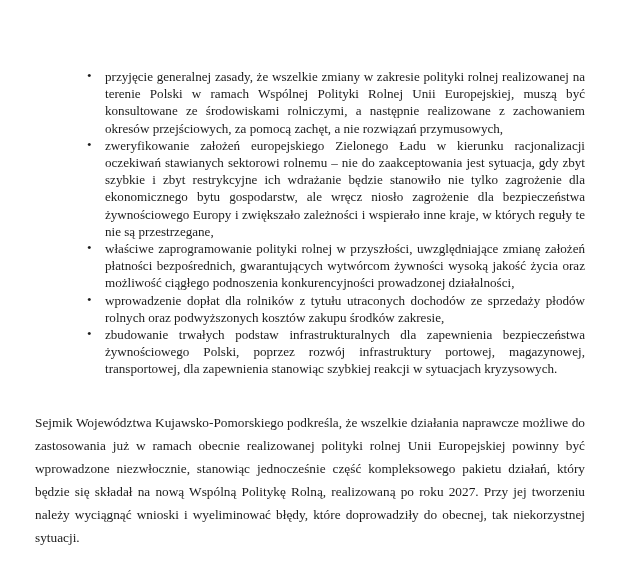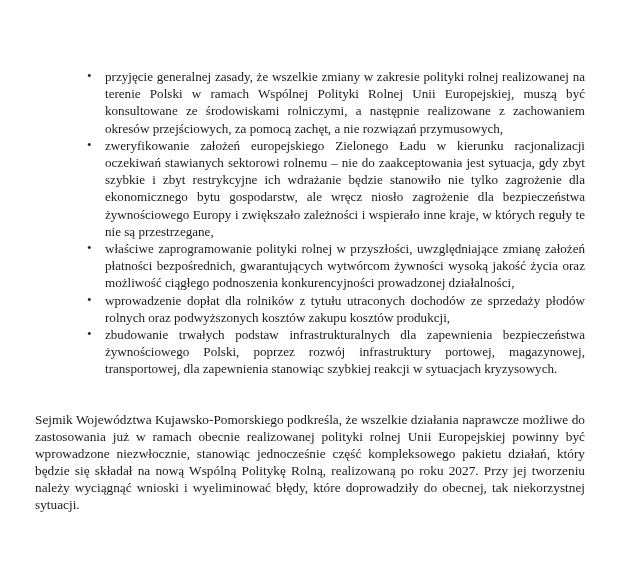--- a/index.html
+++ b/index.html
@@ -44,21 +44,21 @@
       color: #1b1b1b;
     }
     p.closing {
       position: absolute;
       top: 411px;
       left: 35px;
       width: 550px;
       margin: 0;
       padding: 0;
       font-size: 13.3px;
-      line-height: 17px;
+      line-height: 23px;
       text-align: justify;
       text-justify: inter-word;
     }
   </style>
 </head>
 <body>
 
 <div class="page">
 
   <ul class="bullets">
@@ -69,21 +69,21 @@
     <li class="bullet-item">
       <span class="bullet-marker">•</span>
       <span>zweryfikowanie założeń europejskiego Zielonego Ładu w kierunku racjonalizacji oczekiwań stawianych sektorowi rolnemu – nie do zaakceptowania jest sytuacja, gdy zbyt szybkie i zbyt restrykcyjne ich wdrażanie będzie stanowiło nie tylko zagrożenie dla ekonomicznego bytu gospodarstw, ale wręcz niosło zagrożenie dla bezpieczeństwa żywnościowego Europy i zwiększało zależności i wspierało inne kraje, w których reguły te nie są przestrzegane,</span>
     </li>
     <li class="bullet-item">
       <span class="bullet-marker">•</span>
       <span>właściwe zaprogramowanie polityki rolnej w przyszłości, uwzględniające zmianę założeń płatności bezpośrednich, gwarantujących wytwórcom żywności wysoką jakość życia oraz możliwość ciągłego podnoszenia konkurencyjności prowadzonej działalności,</span>
     </li>
     <li class="bullet-item">
       <span class="bullet-marker">•</span>
-      <span>wprowadzenie dopłat dla rolników z tytułu utraconych dochodów ze sprzedaży płodów rolnych oraz podwyższonych kosztów zakupu kosztów produkcji,</span>
+      <span>wprowadzenie dopłat dla rolników z tytułu utraconych dochodów ze sprzedaży płodów rolnych oraz podwyższonych kosztów zakupu środków zakresie,</span>
     </li>
     <li class="bullet-item">
       <span class="bullet-marker">•</span>
       <span>zbudowanie trwałych podstaw infrastrukturalnych dla zapewnienia bezpieczeństwa żywnościowego Polski, poprzez rozwój infrastruktury portowej, magazynowej, transportowej, dla zapewnienia stanowiąc szybkiej reakcji w sytuacjach kryzysowych.</span>
     </li>
   </ul>
 
   <p class="closing">Sejmik Województwa Kujawsko-Pomorskiego podkreśla, że wszelkie działania naprawcze możliwe do zastosowania już w ramach obecnie realizowanej polityki rolnej Unii Europejskiej powinny być wprowadzone niezwłocznie, stanowiąc jednocześnie część kompleksowego pakietu działań, który będzie się składał na nową Wspólną Politykę Rolną, realizowaną po roku 2027. Przy jej tworzeniu należy wyciągnąć wnioski i wyeliminować błędy, które doprowadziły do obecnej, tak niekorzystnej sytuacji.</p>
 
 </div>

